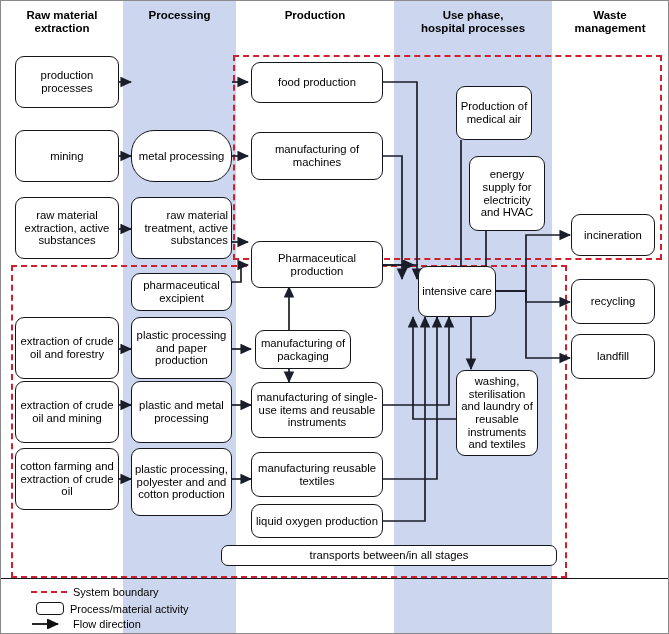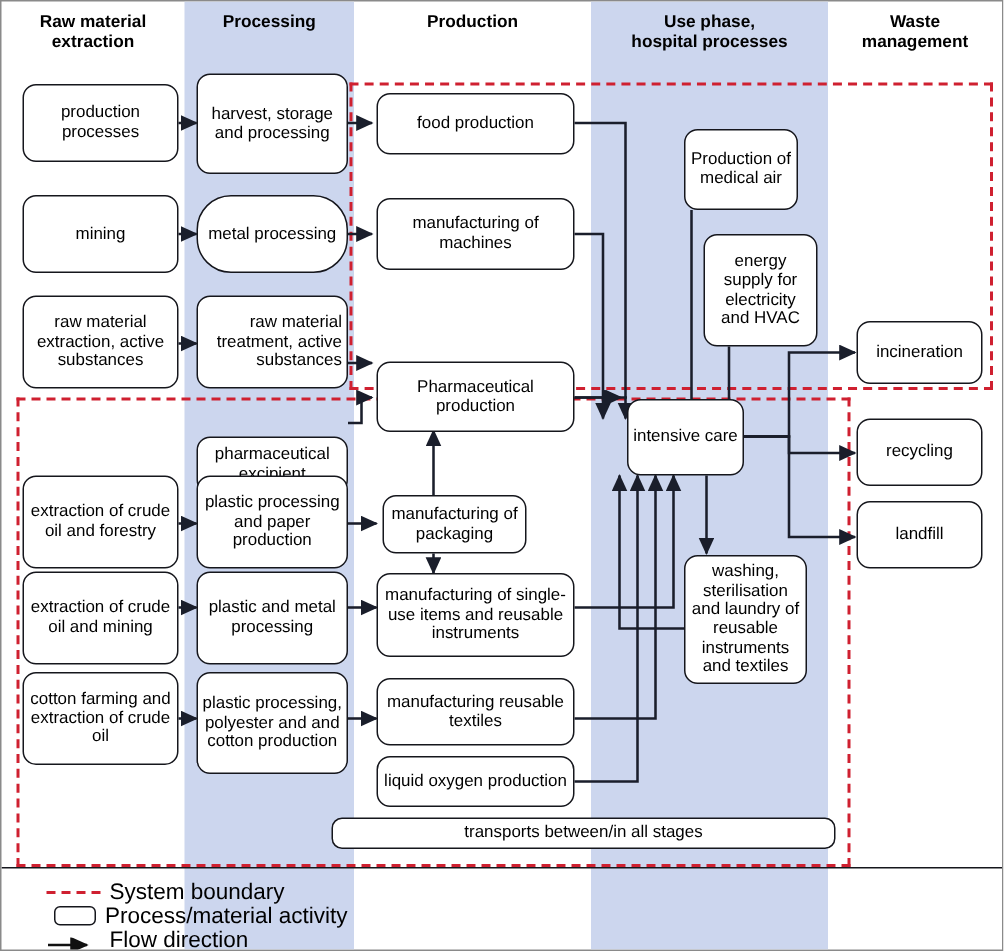--- a/index.html
+++ b/index.html
@@ -18,21 +18,21 @@
         font-size:11.3px;line-height:12.6px;color:#000;padding:2px 3px;z-index:6;}
 
   .wide{border-radius:7px;}
 
   svg.arrows{position:absolute;left:0;top:0;width:669px;height:634px;z-index:4;
              pointer-events:none;}
 
   .redbox{position:absolute;border:2.6px dashed #cf2030;z-index:3;
           box-sizing:border-box;background:transparent;}
 
-  .legend{position:absolute;z-index:9;font-size:15px;color:#000;}
+  .legend{position:absolute;z-index:9;font-size:11px;color:#000;}
   .legrow{position:absolute;display:flex;align-items:center;gap:6px;}
   .legtext{white-space:nowrap;}
   .swatch-dash{width:36px;height:0;border-top:2.6px dashed #cf2030;}
   .swatch-box{width:26px;height:11px;border:1.6px solid #15161c;border-radius:4px;background:#fff;}
   .swatch-arrow{width:36px;height:10px;}
 
   .sep{position:absolute;left:0;width:669px;height:0;border-top:1.6px solid #15161c;z-index:8;}
 </style>
 </head>
 <body>
@@ -110,24 +110,23 @@
     </g>
   </svg>
 
   <div class="node" style="left:14px;top:55px;width:104px;height:52px;">production processes</div>
   <div class="node" style="left:14px;top:129px;width:104px;height:52px;">mining</div>
   <div class="node" style="left:14px;top:196px;width:104px;height:62px;">raw material extraction, active substances</div>
   <div class="node" style="left:14px;top:316px;width:104px;height:62px;">extraction of crude oil and forestry</div>
   <div class="node" style="left:14px;top:380px;width:104px;height:62px;">extraction of crude oil and mining</div>
   <div class="node" style="left:14px;top:447px;width:104px;height:62px;">cotton farming and extraction of crude oil</div>
 
-  <div class="node" style="left:130px;top:48px;width:101px;height:67px;">harvest, storage and processing</div>
   <div class="node" style="left:130px;top:129px;width:101px;height:52px;border-radius:23px;">metal processing</div>
   <div class="node" style="left:130px;top:196px;width:101px;height:62px;text-align:right;">raw material treatment, active substances</div>
-  <div class="node" style="left:130px;top:272px;width:101px;height:38px;margin-top:18px;">pharmaceutical excipient</div>
+  <div class="node" style="left:130px;top:272px;width:101px;height:38px;">pharmaceutical excipient</div>
   <div class="node" style="left:130px;top:316px;width:101px;height:62px;">plastic processing and paper production</div>
   <div class="node" style="left:130px;top:380px;width:101px;height:62px;">plastic and metal processing</div>
   <div class="node" style="left:130px;top:447px;width:101px;height:68px;">plastic processing, polyester and and cotton production</div>
 
   <div class="node" style="left:250px;top:61px;width:132px;height:41px;">food production</div>
   <div class="node" style="left:250px;top:131px;width:132px;height:48px;">manufacturing of machines</div>
   <div class="node" style="left:250px;top:240px;width:132px;height:47px;">Pharmaceutical production</div>
   <div class="node" style="left:254px;top:329px;width:96px;height:39px;">manufacturing of packaging</div>
   <div class="node" style="left:250px;top:381px;width:132px;height:56px;">manufacturing of single-use items and reusable instruments</div>
   <div class="node" style="left:250px;top:451px;width:132px;height:45px;">manufacturing reusable textiles</div>

